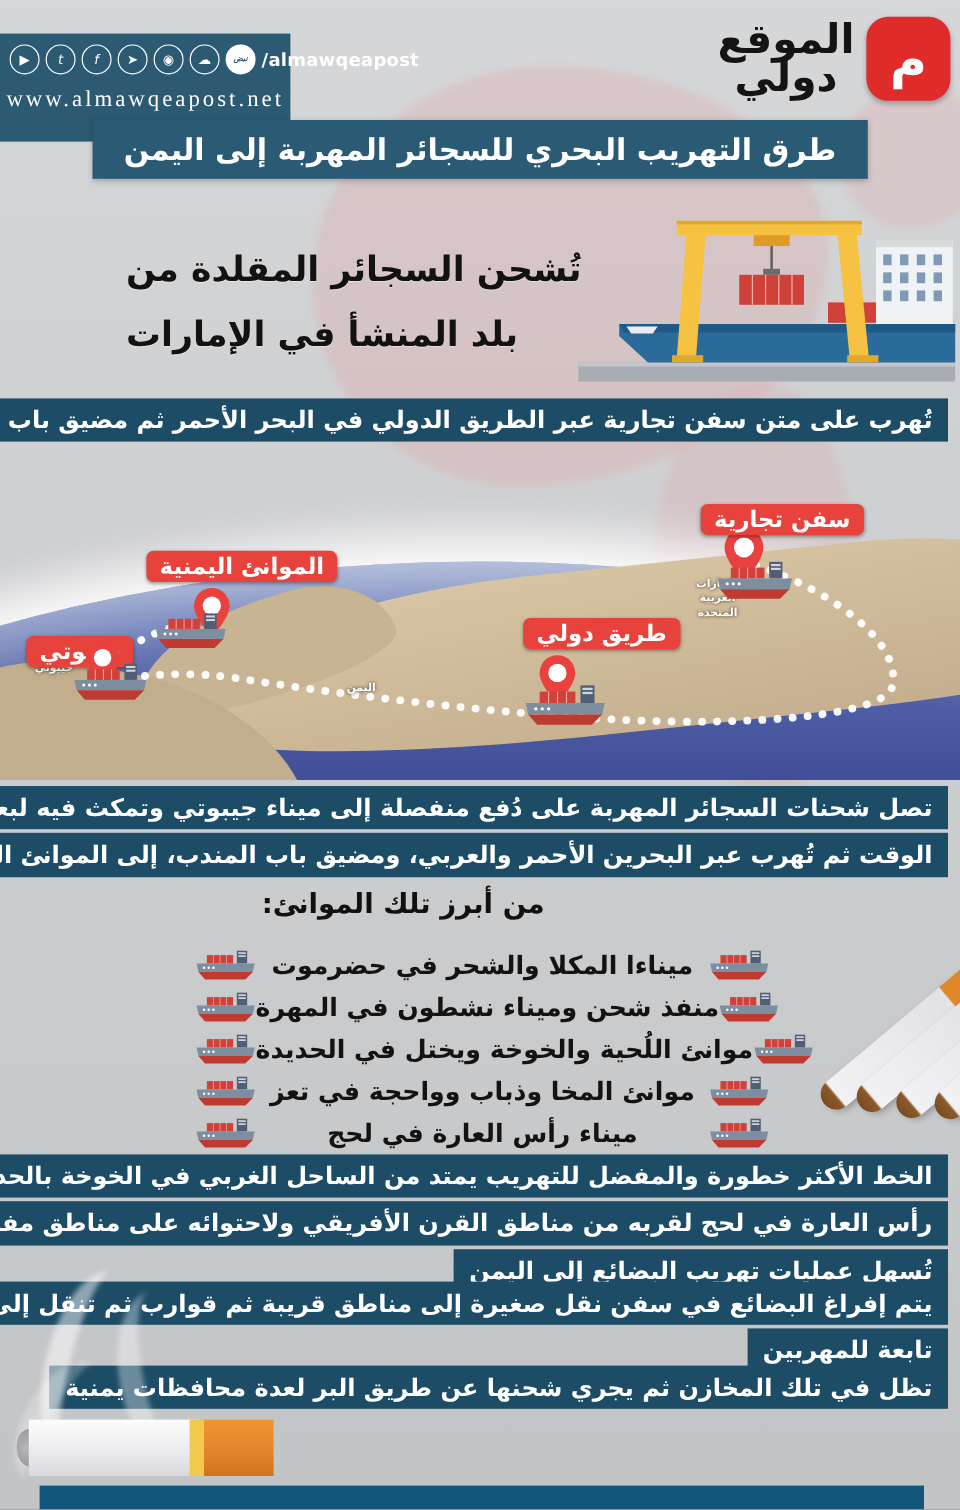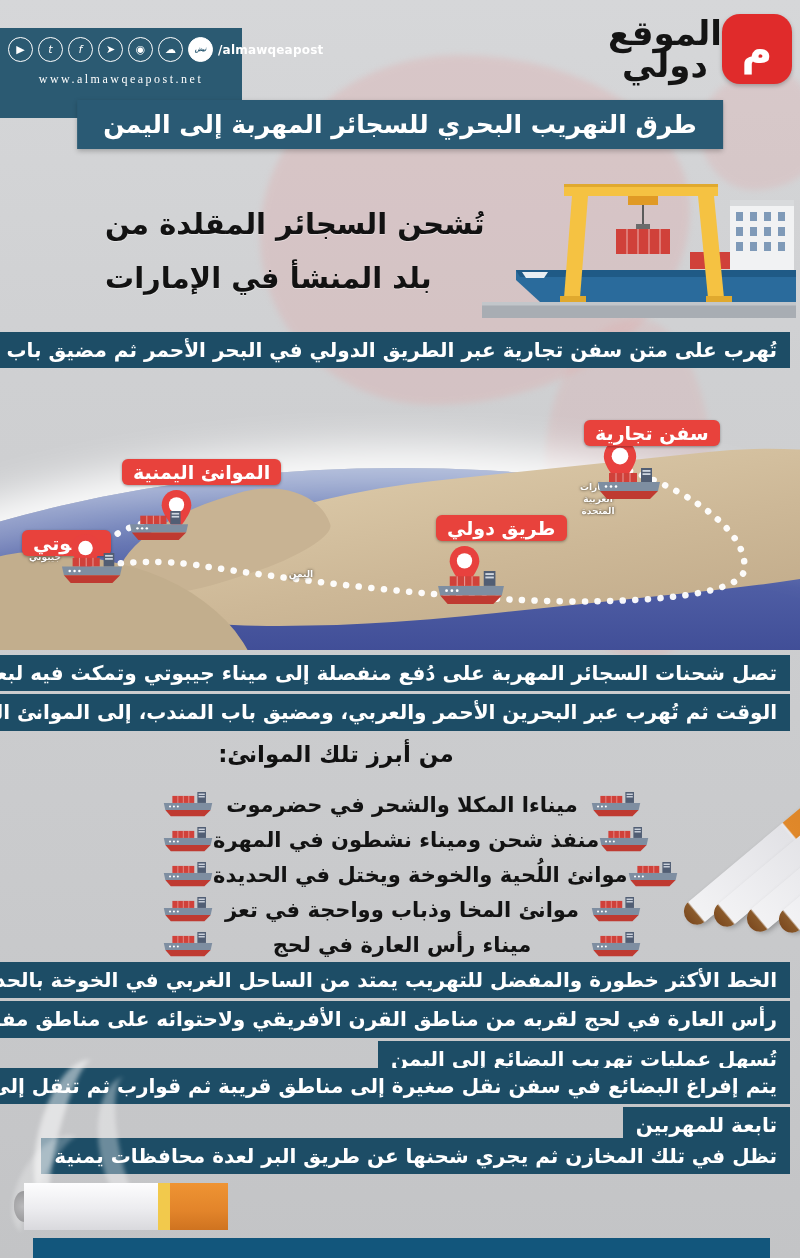--- a/index.html
+++ b/index.html
@@ -19,24 +19,24 @@
   .wm3 { left:700px; top:70px; width:120px; height:120px; opacity:.3;
          border-radius:60% 40% 55% 45% / 50% 60% 40% 50%; }
   
   .social-bar { position:absolute; left:0; top:28px; width:242px; height:90px;
     background:#2b5a72; color:#fff; }
   .icons-row { display:flex; align-items:center; gap:5px; padding:9px 0 0 8px; }
   .s-icon { width:25px; height:25px; border:1.6px solid #fff; border-radius:50%;
     display:flex; align-items:center; justify-content:center; font-size:11px; line-height:1;
     flex:0 0 auto; }
   .s-icon.filled { background:#fff; color:#2b5a72; font-size:6.5px; font-weight:bold; }
-  .handle { font-size:12px; font-weight:bold; letter-spacing:.2px; }
-  .site { font-family:"Liberation Serif", serif; font-size:12px; letter-spacing:2.5px;
+  .handle { font-size:15px; font-weight:bold; letter-spacing:.2px; }
+  .site { font-family:"Liberation Serif", serif; font-size:19px; letter-spacing:2.5px;
     text-align:center; margin-top:10px; }
-  .logo { position:absolute; right:8px; top:14px; display:flex; align-items:center; gap:0; }
+  .logo { position:absolute; right:8px; top:14px; display:flex; align-items:center; gap:10px; }
   .logo-words { text-align:center; direction:rtl; color:#141414; font-weight:bold;
     font-size:34px; line-height:.95; letter-spacing:1px; }
   .logo-badge { width:70px; height:70px; background:#e02b2b; border-radius:18px;
     display:flex; align-items:center; justify-content:center;
     color:#fff; font-size:42px; font-weight:bold; box-shadow:0 2px 4px rgba(0,0,0,.25); }
   
   .title-bar { position:absolute; top:100px; left:50%; transform:translateX(-50%);
     background:#2a5a74; color:#fff; font-weight:bold; font-size:25px;
     padding:10px 26px; white-space:nowrap; direction:rtl;
     box-shadow:0 2px 5px rgba(0,0,0,.25); }

